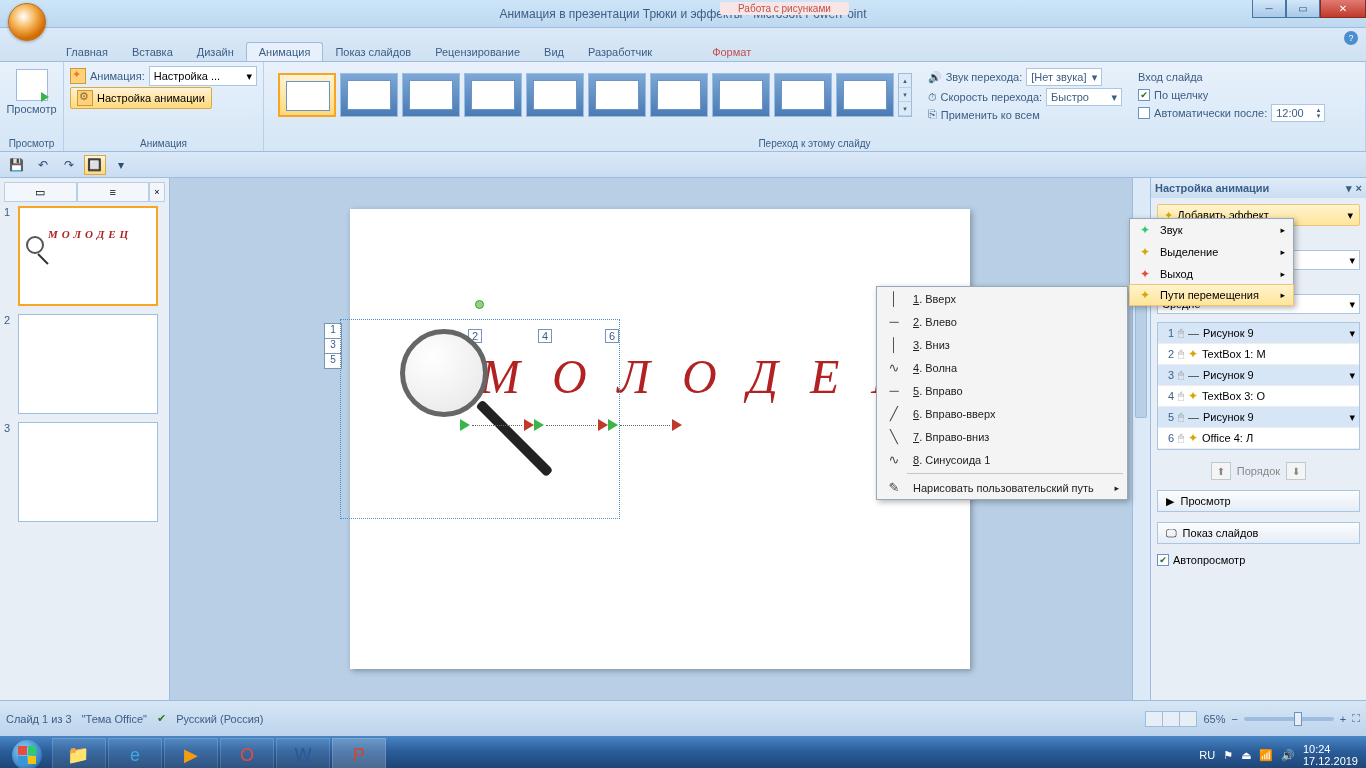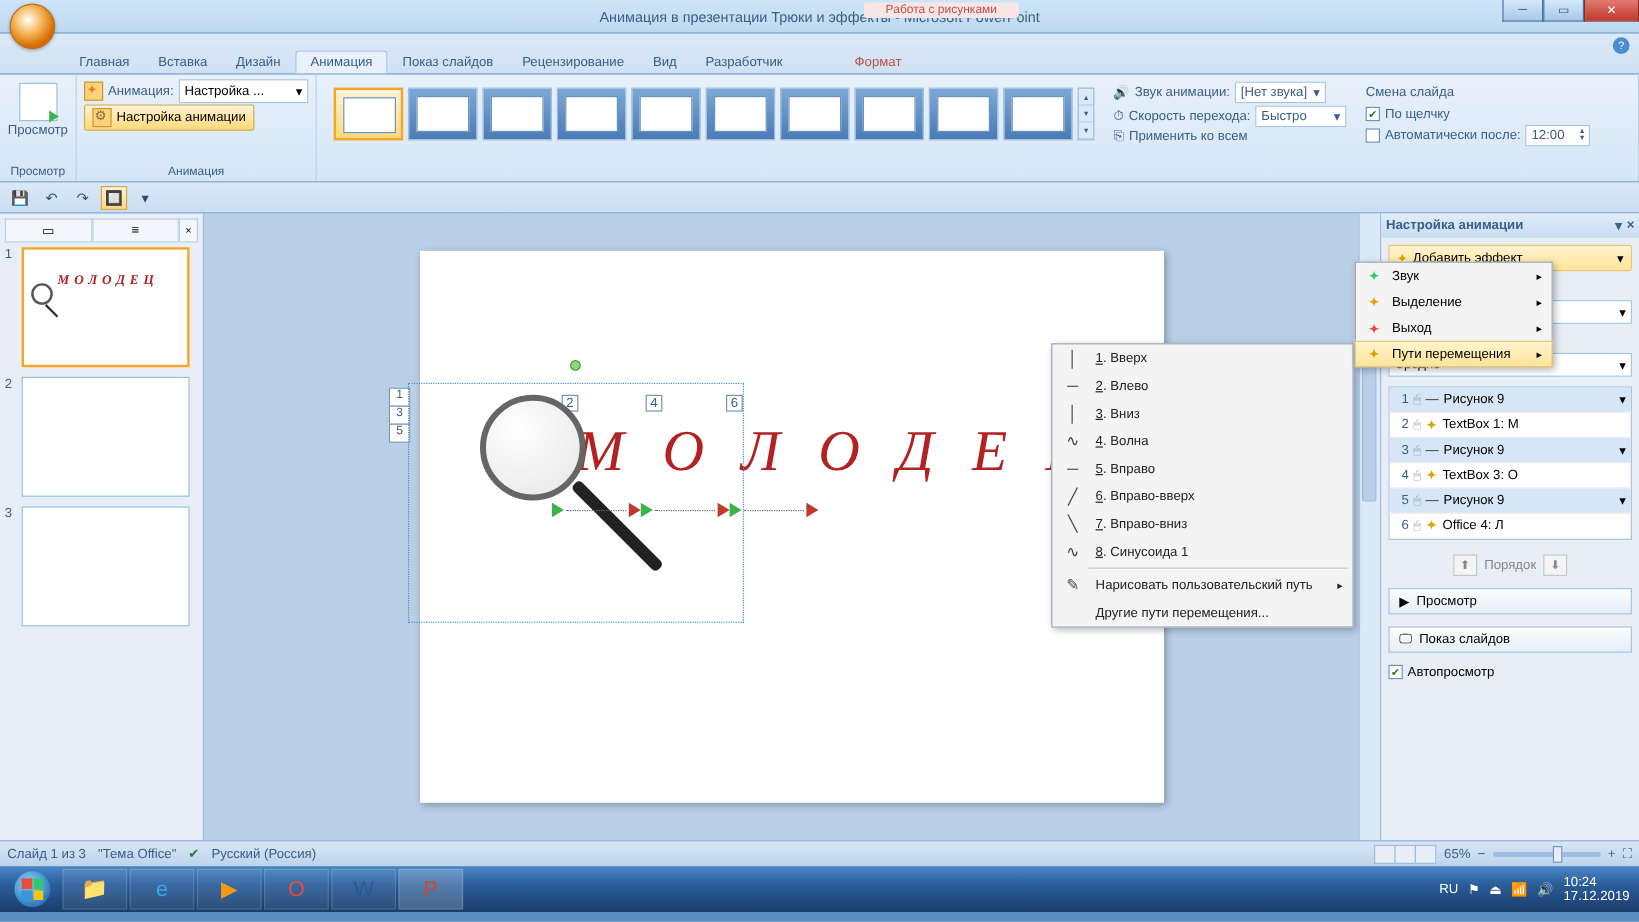--- a/index.html
+++ b/index.html
@@ -108,21 +108,21 @@
 .tp-list .row.sel{background:#d6e6f6}
 .tp-list .row .n{width:12px;text-align:right;color:#3b5e86}
 .tp-list .row .ms{font-size:10px;color:#888}
 .tp-list .row .eff{color:#d6a700;font-size:12px}
 .tp-list .row .dash{color:#333}
 .tp-reorder{display:flex;align-items:center;gap:6px;margin-top:8px;justify-content:center;font-size:11px;color:#888}
 .tp-reorder .ab{width:20px;height:18px;border:1px solid #bcc;background:#f4f4f4;display:flex;align-items:center;justify-content:center;font-size:10px}
 .tp-play{height:22px;border:1px solid #a9c6e4;background:linear-gradient(#fdfdfd,#e4edf7);display:flex;align-items:center;padding:0 8px;gap:6px;margin-top:6px}
 .tp-chk{display:flex;align-items:center;gap:4px;margin-top:6px;font-size:11px}
 
-.statusbar{height:22px;background:linear-gradient(#d7e6f5,#bcd4ec);border-top:1px solid #9cbce0;display:flex;align-items:center;padding:0 6px;font-size:11px;color:#3b5e86;gap:10px}
+.statusbar{height:36px;background:linear-gradient(#d7e6f5,#bcd4ec);border-top:1px solid #9cbce0;display:flex;align-items:center;padding:0 6px;font-size:11px;color:#3b5e86;gap:10px}
 .statusbar .right{margin-left:auto;display:flex;align-items:center;gap:6px}
 .view-btns{display:flex}
 .view-btns div{width:18px;height:16px;border:1px solid #9cbce0;background:#e8eef6;margin-left:-1px}
 .zoom-slider{width:90px;height:4px;background:#9cbce0;position:relative;border-radius:2px}
 .zoom-slider .h{position:absolute;width:8px;height:14px;background:#e8eef6;border:1px solid #6c94c0;top:-5px;left:50px}
 
 .taskbar{height:38px;background:linear-gradient(#4a86c5,#2a5d9a 40%,#1a3d6a);display:flex;align-items:center;padding:0 4px;gap:2px}
 .start-orb{width:46px;height:34px;display:flex;align-items:center;justify-content:center}
 .start-orb .c{width:30px;height:30px;border-radius:50%;background:radial-gradient(circle at 40% 35%,#8fd6ff,#0a54a0);display:grid;grid-template:1fr 1fr/1fr 1fr;gap:1px;padding:6px}
 .start-orb .c span:nth-child(1){background:#e74c3c}
@@ -220,55 +220,56 @@
           </div>
         <div class="trans-scroll">
             <div>▴</div>
             <div>▾</div>
             <div>▾</div>
           </div>
       </div>
       <div class="trans-opts">
         <div class="row">
             <span style="color:#d6a700">🔊</span>
-            <span>Звук анимации:</span>
+            <span>Звук перехода:</span>
             <div class="combo">
               <span>[Нет звука]</span>
               <span>▾</span>
             </div>
           </div>
         <div class="row">
             <span>⏱</span>
             <span>Скорость перехода:</span>
             <div class="combo">
               <span>Быстро</span>
               <span>▾</span>
             </div>
           </div>
         <div class="row">
             <span>⎘</span>
             <span>Применить ко всем</span>
           </div>
       </div>
       <div class="change-group">
-        <div class="row" style="font-weight:normal">Смена слайда</div>
+        <div class="row" style="font-weight:normal">Вход слайда</div>
         <div class="row">
             <div class="chk">✔</div>
             <span>По щелчку</span>
           </div>
         <div class="row">
             <div class="chk"></div>
             <span>Автоматически после:</span>
             <div class="spin">
               <span>12:00</span>
               <span style="font-size:7px;line-height:6px">▴<br>▾</span>
             </div>
           </div>
       </div>
     </div>
+    <div class="group-label">Переход к этому слайду</div>
   </div>
 </div>
 
 <div class="qat2">
   <div class="qbtn">💾</div>
   <div class="qbtn">↶</div>
   <div class="qbtn">↷</div>
   <div class="qbtn active">🔲</div>
   <div class="qbtn">▾</div>
 </div>
@@ -503,24 +504,20 @@
   <div class="item">
       <div class="ic">∿</div>
       <span><u>8</u>. Синусоида 1</span>
     </div>
   <div class="sep"></div>
   <div class="item">
       <div class="ic">✎</div>
       <span>Нарисовать пользовательский путь</span>
       <span class="arr">▸</span>
     </div>
-  <div class="item">
-      <div class="ic"></div>
-      <span>Другие пути перемещения...</span>
-    </div>
 </div>
 
 <div class="fx-menu">
   <div class="item">
       <div class="star" style="color:#2ecc71">✦</div>
       <span>Звук</span>
       <span class="arr">▸</span>
     </div>
   <div class="item">
       <div class="star" style="color:#d6a700">✦</div>

